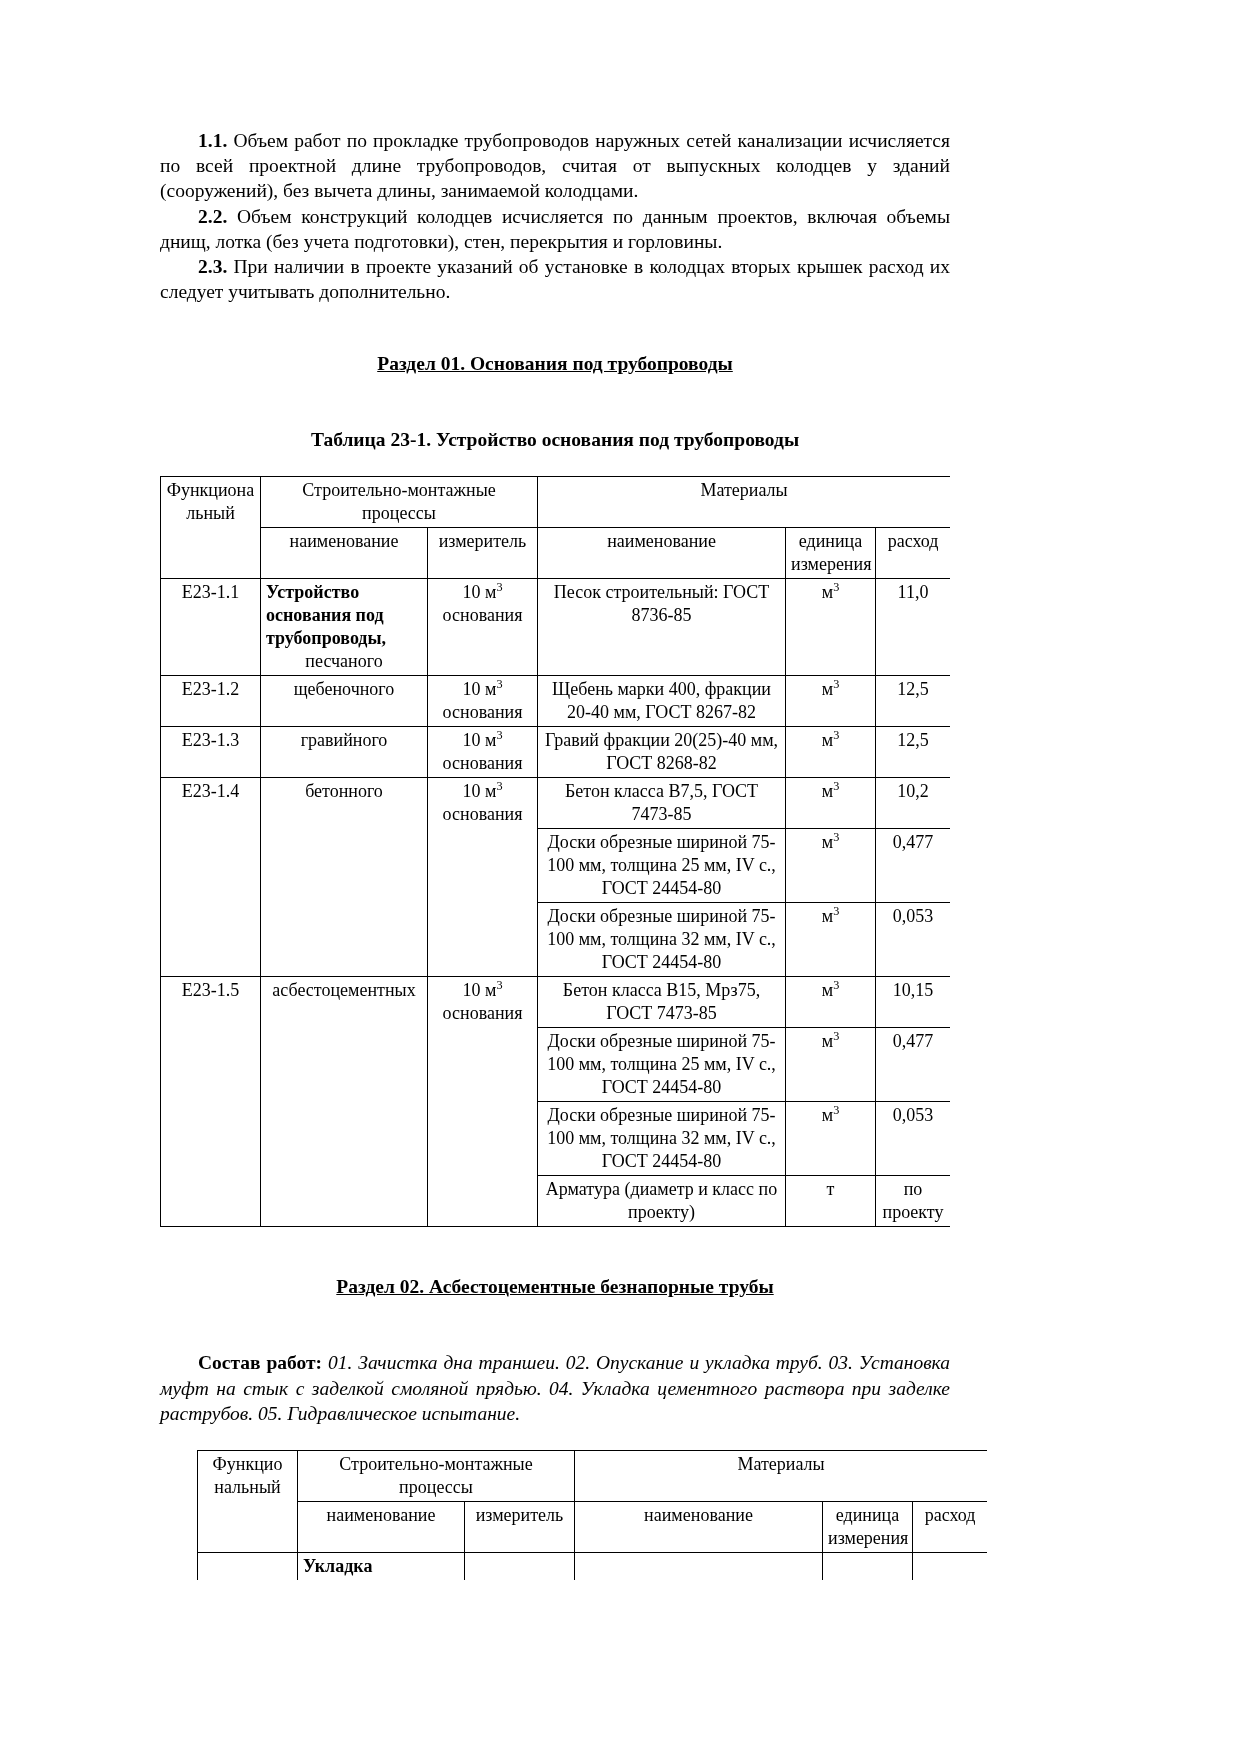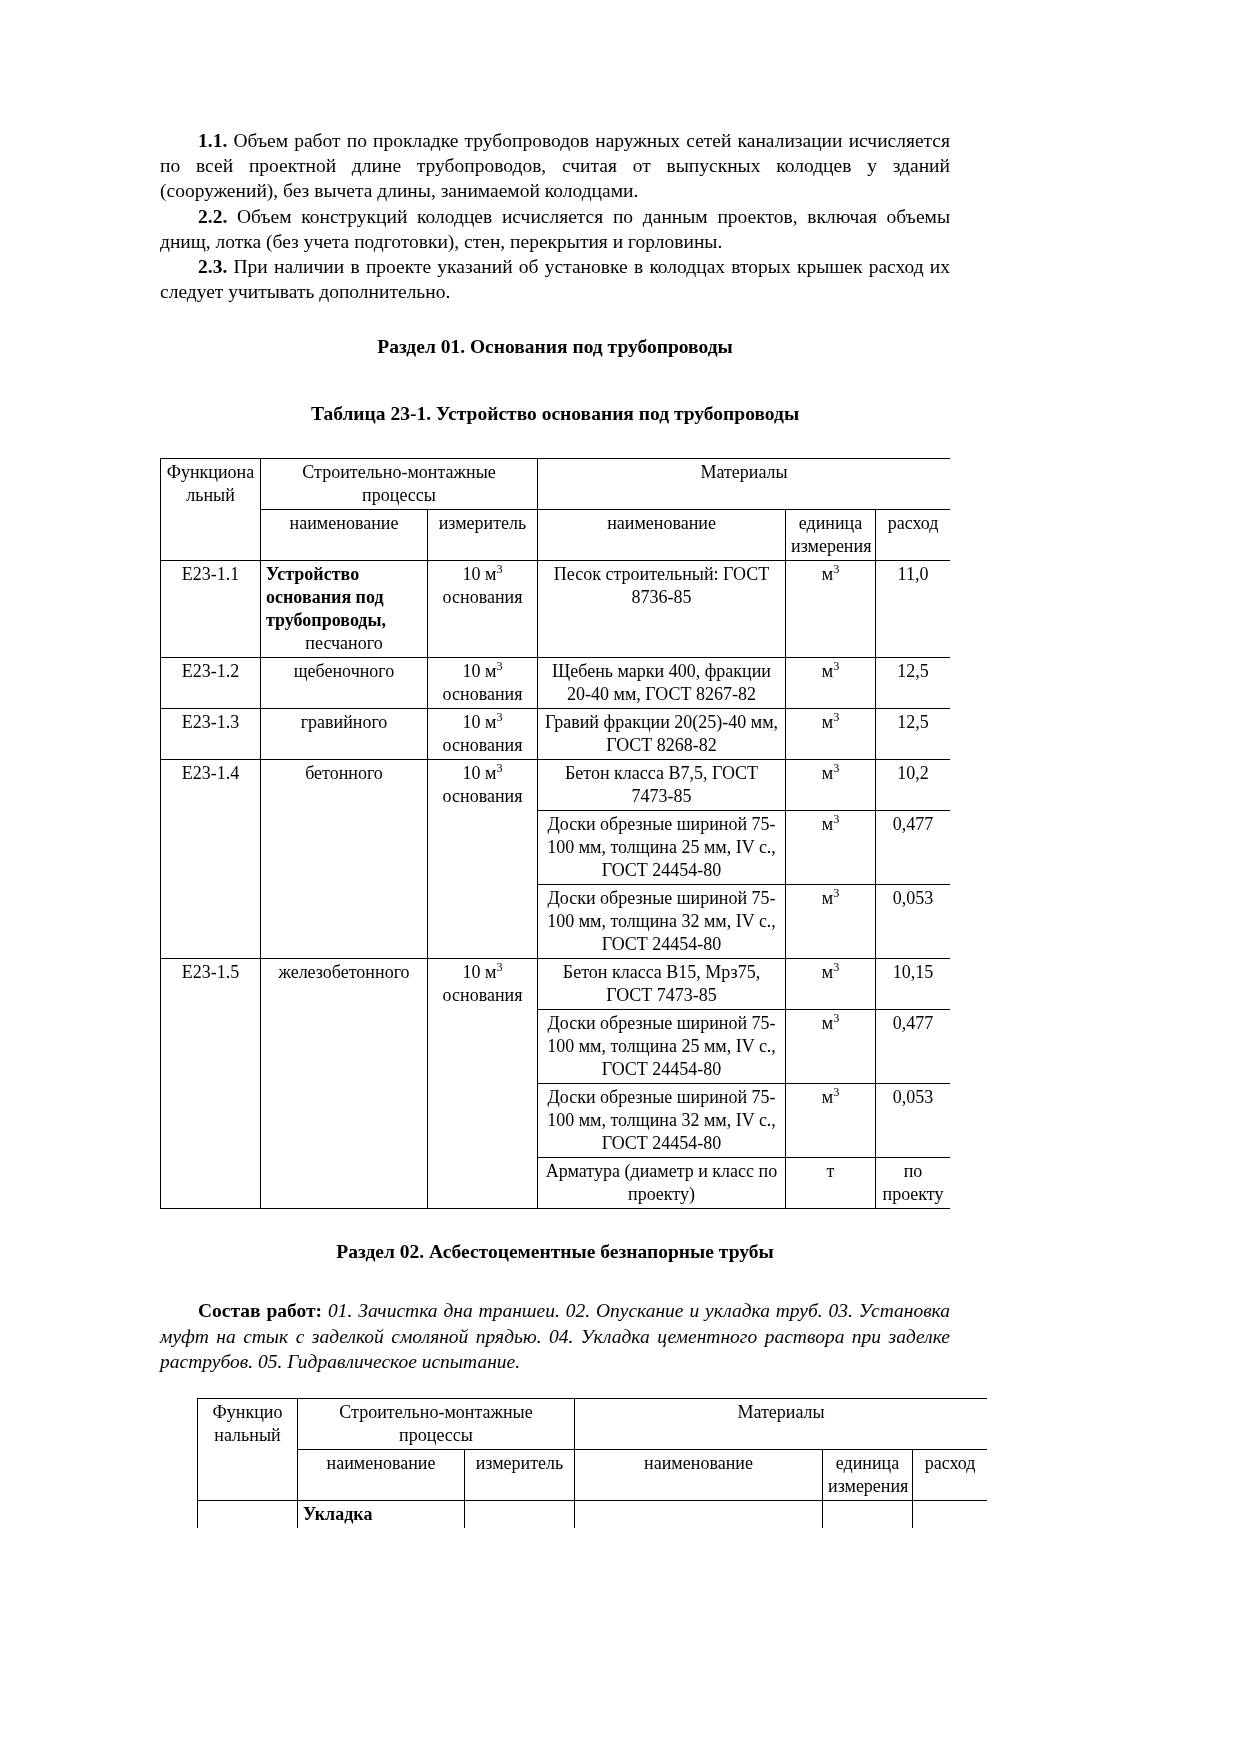--- a/index.html
+++ b/index.html
@@ -34,28 +34,29 @@
     text-align: justify;
     text-indent: 38px;
     font-size: 19.5px;
     line-height: 25.2px;
     hyphens: none;
   }
   .b { font-weight: bold; }
   .i { font-style: italic; }
 
   h2.section-heading {
-    margin: 0;
+    margin: 17px;
     font-size: 19.5px;
     font-weight: bold;
     text-align: center;
     line-height: 25px;
+    text-decoration: underline;
   }
   h3.table-title {
-    margin: 8px;
+    margin: 0;
     font-size: 19.5px;
     font-weight: bold;
     text-align: center;
     line-height: 25px;
   }
   .sp-24 { height: 24px; }
   .sp-30 { height: 30px; }
   .sp-34 { height: 34px; }
 
   table.doc-table {
@@ -211,21 +212,21 @@
           <td class="cons-cell">0,477</td>
         </tr>
         <tr>
           <td class="mat-cell">Доски обрезные шириной 75-100 мм, толщина 32 мм, IV с., ГОСТ 24454-80</td>
           <td class="unit-cell"><span>м</span><sup>3</sup></td>
           <td class="cons-cell">0,053</td>
         </tr>
 
         <tr>
           <td rowspan="4" class="c-center v-mid">Е23-1.5</td>
-          <td rowspan="4" class="c-center v-mid">железобетонного</td>
+          <td rowspan="4" class="c-center v-mid">асбестоцементных</td>
           <td rowspan="4" class="c-center v-mid">
             <div><span>10 м</span><sup>3</sup></div>
             <div>основания</div>
           </td>
           <td class="mat-cell">Бетон класса В15, Мрз75, ГОСТ 7473-85</td>
           <td class="unit-cell"><span>м</span><sup>3</sup></td>
           <td class="cons-cell">10,15</td>
         </tr>
         <tr>
           <td class="mat-cell">Доски обрезные шириной 75-100 мм, толщина 25 мм, IV с., ГОСТ 24454-80</td>

